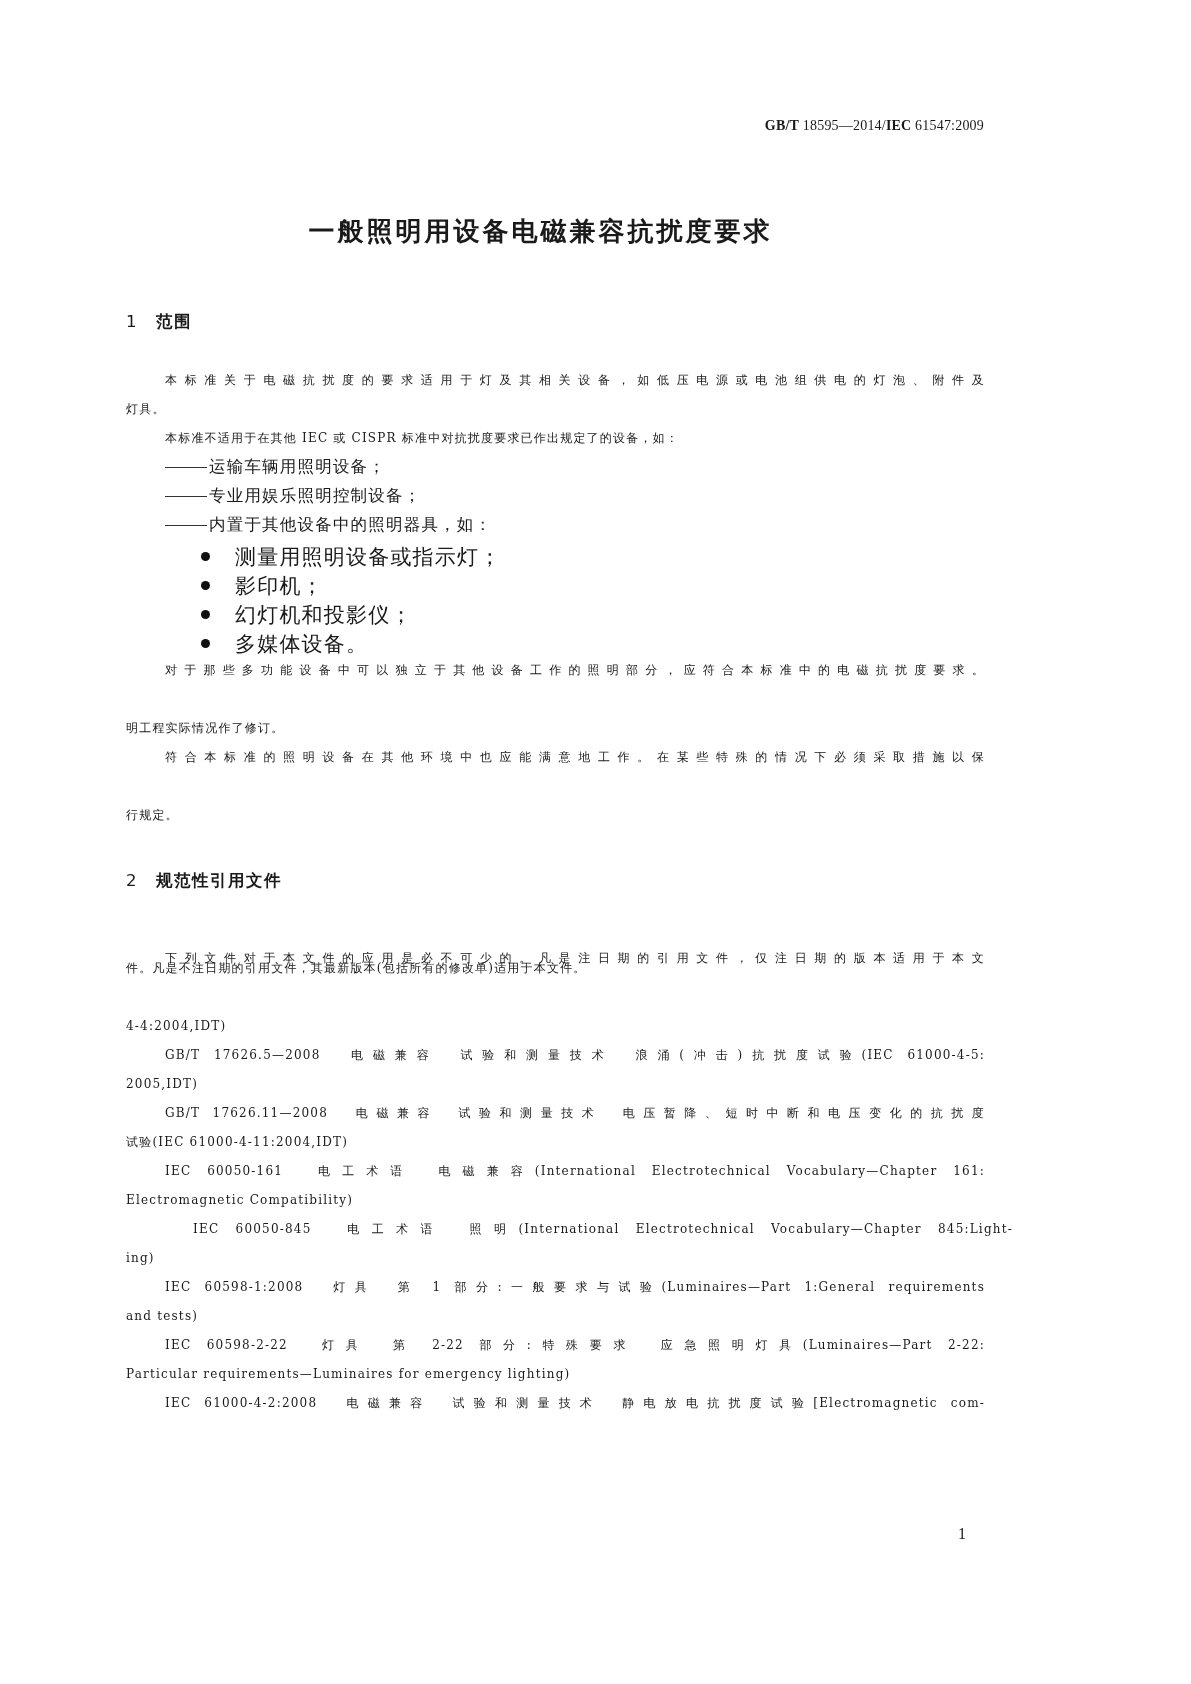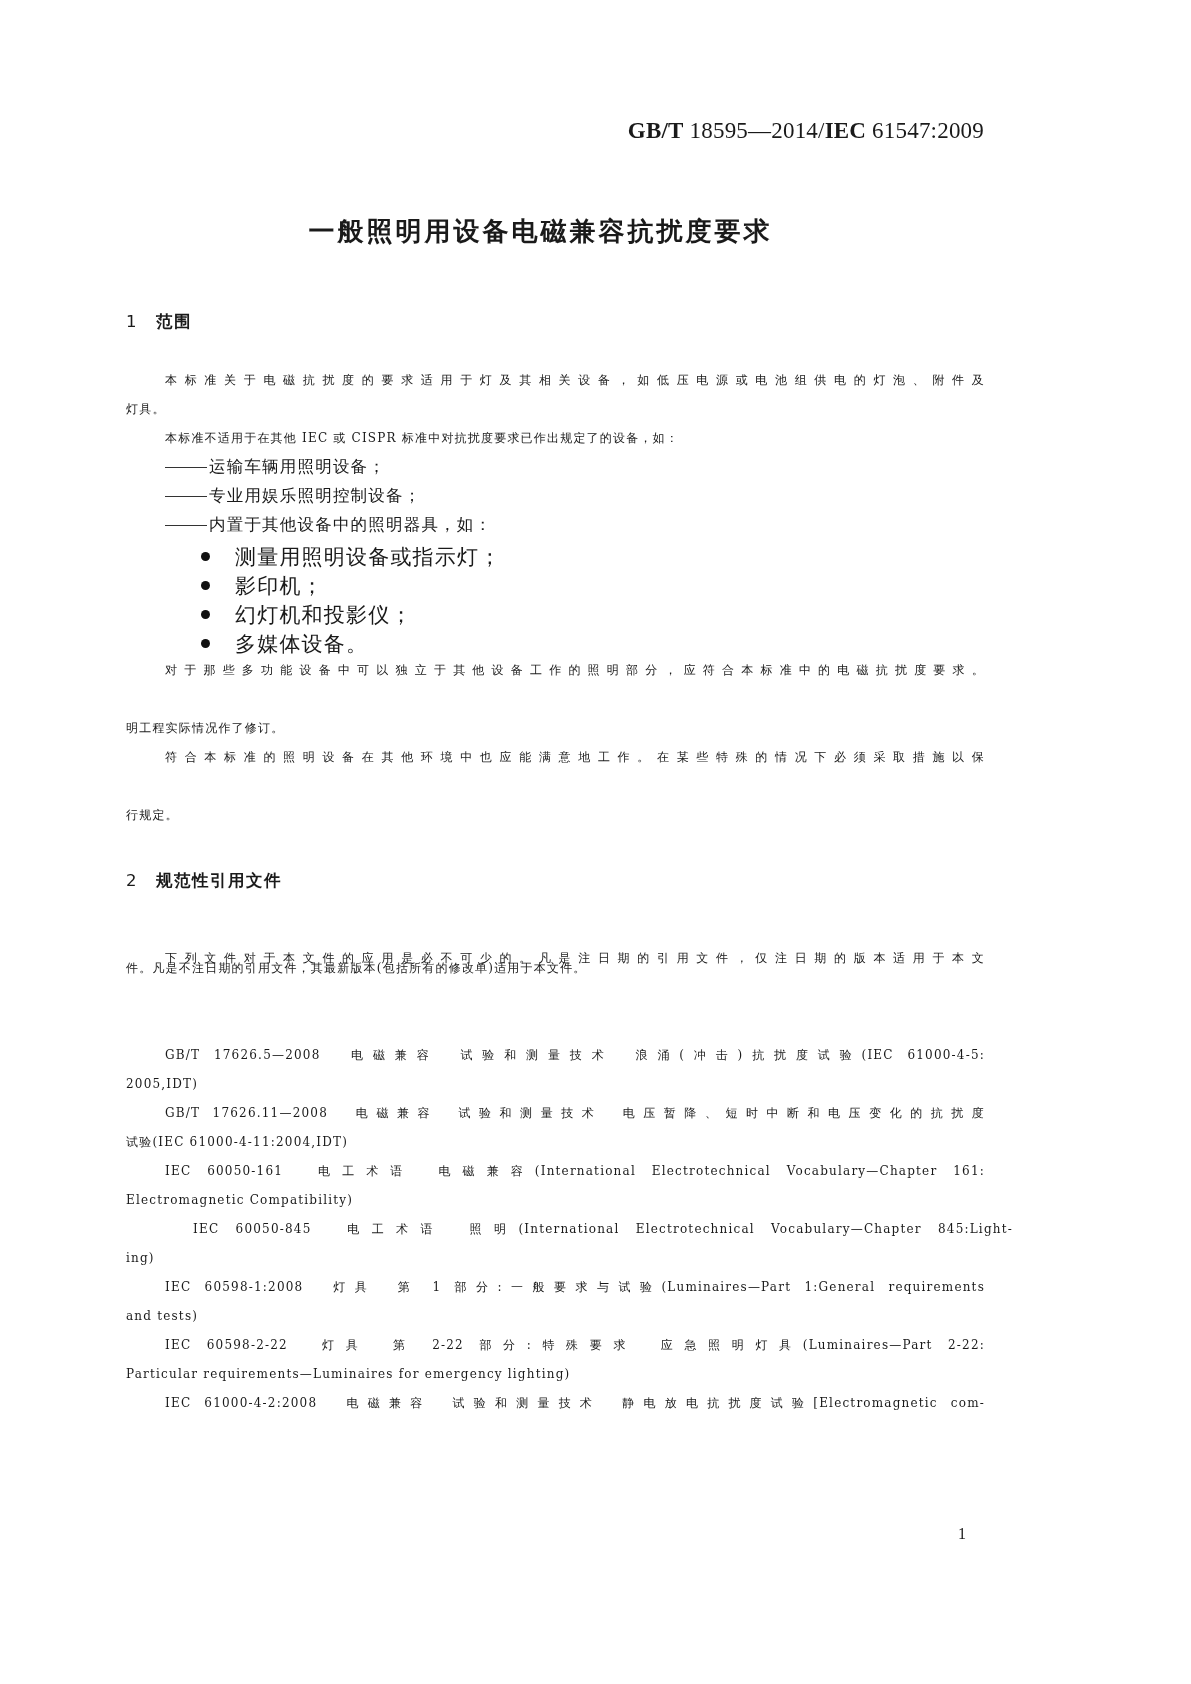--- a/index.html
+++ b/index.html
@@ -1,19 +1,19 @@
 <!DOCTYPE html>
 <html><head>
 <meta charset="utf-8">
 <style>
   html, body { margin: 0; padding: 0; background: #ffffff; }
   body { width: 1191px; height: 1684px; position: relative; overflow: hidden;
          font-family: "DejaVu Serif", "Liberation Serif", serif; color: #1a1a1a; }
   .page { position: absolute; left: 0; top: 0; width: 1191px; height: 1684px; background: #fff; }
-  .header-id { position: absolute; right: 207px; top: 118px; font-size: 23px;
+  .header-id { position: absolute; right: 207px; top: 118px; font-size: 14px;
                font-family: "Liberation Serif", serif; letter-spacing: 0.2px; }
   .header-id b { font-weight: bold; }
   .title { position: absolute; left: 0; width: 1081px; top: 214px; text-align: center;
            font-family: "DejaVu Sans", sans-serif; font-weight: bold; font-size: 26px; letter-spacing: 3px; }
   .h1 { position: absolute; left: 126px; font-family: "DejaVu Sans", sans-serif; font-size: 16.5px;
         font-weight: bold; letter-spacing: 1.5px; }
   .h1 .num { display: inline-block; width: 30px; font-weight: normal; }
   .line { position: absolute; left: 126px; width: 859px; font-size: 12px; line-height: 22px;
           white-space: nowrap; letter-spacing: 1.2px; }
   .line.indent { left: 165px; width: 820px; }
@@ -56,20 +56,21 @@
   <div class="line indent just" style="top:746px;">符合本标准的照明设备在其他环境中也应能满意地工作。在某些特殊的情况下必须采取措施以保</div>
   <div class="line" style="top:804px;">行规定。</div>
 
   <div class="h1" style="top:870px;">
     <span class="num">2</span><span>规范性引用文件</span>
   </div>
 
   <div class="line indent just" style="top:928px;margin-top:19px;">下列文件对于本文件的应用是必不可少的。凡是注日期的引用文件，仅注日期的版本适用于本文</div>
   <div class="line" style="top:957px;">件。凡是不注日期的引用文件，其最新版本(包括所有的修改单)适用于本文件。</div>
 
+  <div class="line" style="top:1015px;">4-4:2004,IDT)</div>
   <div class="line indent just" style="top:1044px;">GB/T 17626.5—2008　电磁兼容　试验和测量技术　浪涌(冲击)抗扰度试验(IEC 61000-4-5:</div>
   <div class="line" style="top:1073px;">2005,IDT)</div>
   <div class="line indent just" style="top:1102px;">GB/T 17626.11—2008　电磁兼容　试验和测量技术　电压暂降、短时中断和电压变化的抗扰度</div>
   <div class="line" style="top:1131px;">试验(IEC 61000-4-11:2004,IDT)</div>
   <div class="line indent just" style="top:1160px;">IEC 60050-161　电工术语　电磁兼容(International Electrotechnical Vocabulary—Chapter 161:</div>
   <div class="line" style="top:1189px;">Electromagnetic Compatibility)</div>
   <div class="line indent just" style="top:1218px;margin-left:28px;">IEC 60050-845　电工术语　照明(International Electrotechnical Vocabulary—Chapter 845:Light-</div>
   <div class="line" style="top:1247px;">ing)</div>
   <div class="line indent just" style="top:1276px;">IEC 60598-1:2008　灯具　第 1 部分:一般要求与试验(Luminaires—Part 1:General requirements</div>
   <div class="line" style="top:1305px;">and tests)</div>

